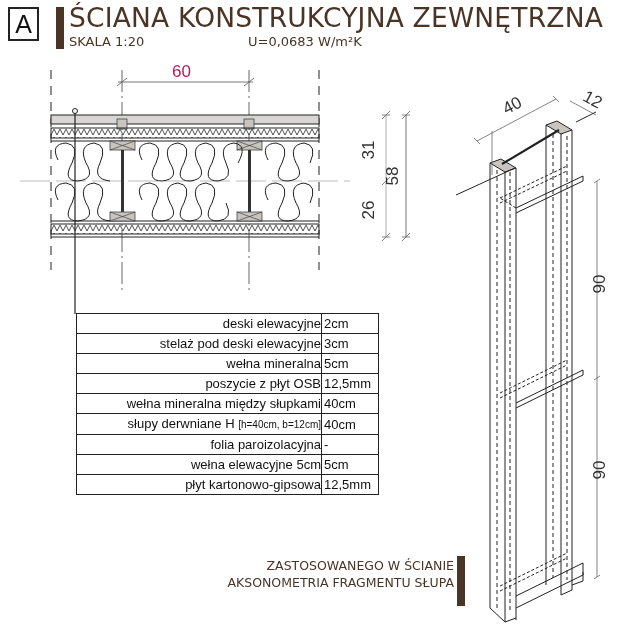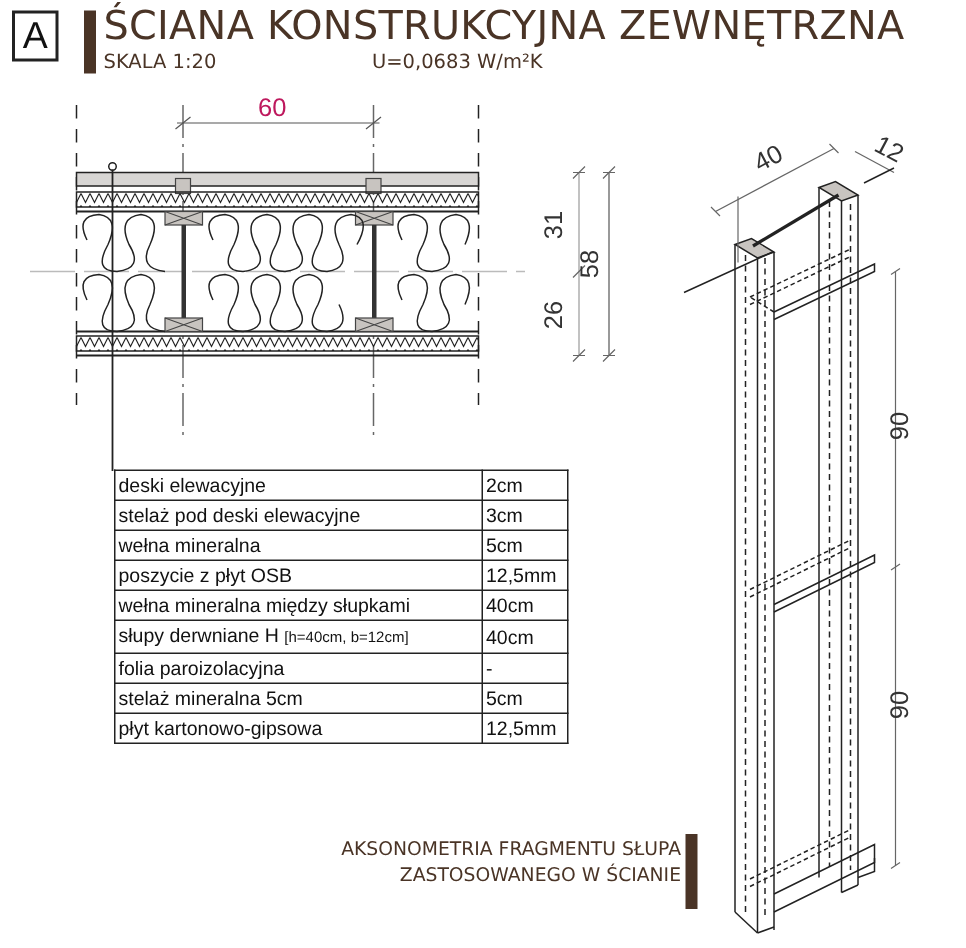--- a/index.html
+++ b/index.html
@@ -4,21 +4,21 @@
 <style>
   html, body { margin:0; padding:0; background:#ffffff; }
   body { width:644px; height:632px; position:relative; overflow:hidden; font-family:"DejaVu Sans", sans-serif; }
   .abs { position:absolute; }
   .badge { left:8px; top:7px; width:31px; height:34px; border:2px solid #222; box-sizing:border-box; font-size:25px; line-height:30px; text-align:center; color:#111; font-family:"Liberation Sans", sans-serif; }
   .brownbar { background:#4a3426; }
   .title { left:69px; top:2px; font-size:26.5px; color:#4a3426; letter-spacing:0.2px; white-space:nowrap; font-family:"DejaVu Sans", sans-serif; line-height:32px; }
   .sub { top:34px; font-size:13px; color:#4a3426; white-space:nowrap; font-family:"DejaVu Sans", sans-serif; }
   table.layers { position:absolute; left:76px; top:313px; border-collapse:collapse; font-family:"Liberation Sans", sans-serif; font-size:13px; color:#111; }
   table.layers td { border:1.5px solid #222; height:19px; padding:0 0 0 2px; line-height:19px; white-space:nowrap; }
-  table.layers td.c1 { width:242px; }
+  table.layers td.c1 { width:242px;text-align:right; }
   table.layers td.c2 { width:54px; }
   .small { font-size:10px; }
   .caption { right:190px; top:557px; text-align:right; font-size:12.5px; color:#4a3426; line-height:17px; font-family:"DejaVu Sans", sans-serif; }
 </style>
 </head>
 <body>
 
 <div class="abs badge">A</div>
 <div class="abs brownbar" style="left:56px; top:7px; width:8px; height:42px;"></div>
 <div class="abs title">ŚCIANA KONSTRUKCYJNA ZEWNĘTRZNA</div>
@@ -119,21 +119,21 @@
       </tr>
     <tr>
         <td class="c1"><span>słupy derwniane H </span><span class="small">[h=40cm, b=12cm]</span></td>
         <td class="c2">40cm</td>
       </tr>
     <tr>
         <td class="c1">folia paroizolacyjna</td>
         <td class="c2">-</td>
       </tr>
     <tr>
-        <td class="c1">stelaż mineralna 5cm</td>
+        <td class="c1">wełna elewacyjne 5cm</td>
         <td class="c2">5cm</td>
       </tr>
     <tr>
         <td class="c1">płyt kartonowo-gipsowa</td>
         <td class="c2">12,5mm</td>
       </tr>
   </tbody>
 </table>
 
 <svg class="abs" style="left:440px; top:80px;" width="204" height="552" viewBox="440 80 204 552">
@@ -192,16 +192,16 @@
     <path d="M594,183 L600,179 M594,380 L600,376 M594,579 L600,575"></path>
   </g>
 </svg>
 
 <div class="abs" style="left:503px; top:96px; font-size:17px; color:#333; transform:rotate(-28deg); font-family:'Liberation Sans',sans-serif;">40</div>
 <div class="abs" style="left:583px; top:90px; font-size:17px; color:#333; transform:rotate(28deg); font-family:'Liberation Sans',sans-serif;">12</div>
 <div class="abs" style="left:591px; top:274px; font-size:17px; color:#333; transform:rotate(-90deg); font-family:'Liberation Sans',sans-serif;">90</div>
 <div class="abs" style="left:591px; top:460px; font-size:17px; color:#333; transform:rotate(-90deg); font-family:'Liberation Sans',sans-serif;">90</div>
 
 <div class="abs caption">
+  <div>ZASTOSOWANEGO W ŚCIANIE</div>
   <div>AKSONOMETRIA FRAGMENTU SŁUPA</div>
-  <div>ZASTOSOWANEGO W ŚCIANIE</div>
 </div>
 <div class="abs brownbar" style="left:457px; top:556px; width:8px; height:50px;"></div>
 
 </body></html>

